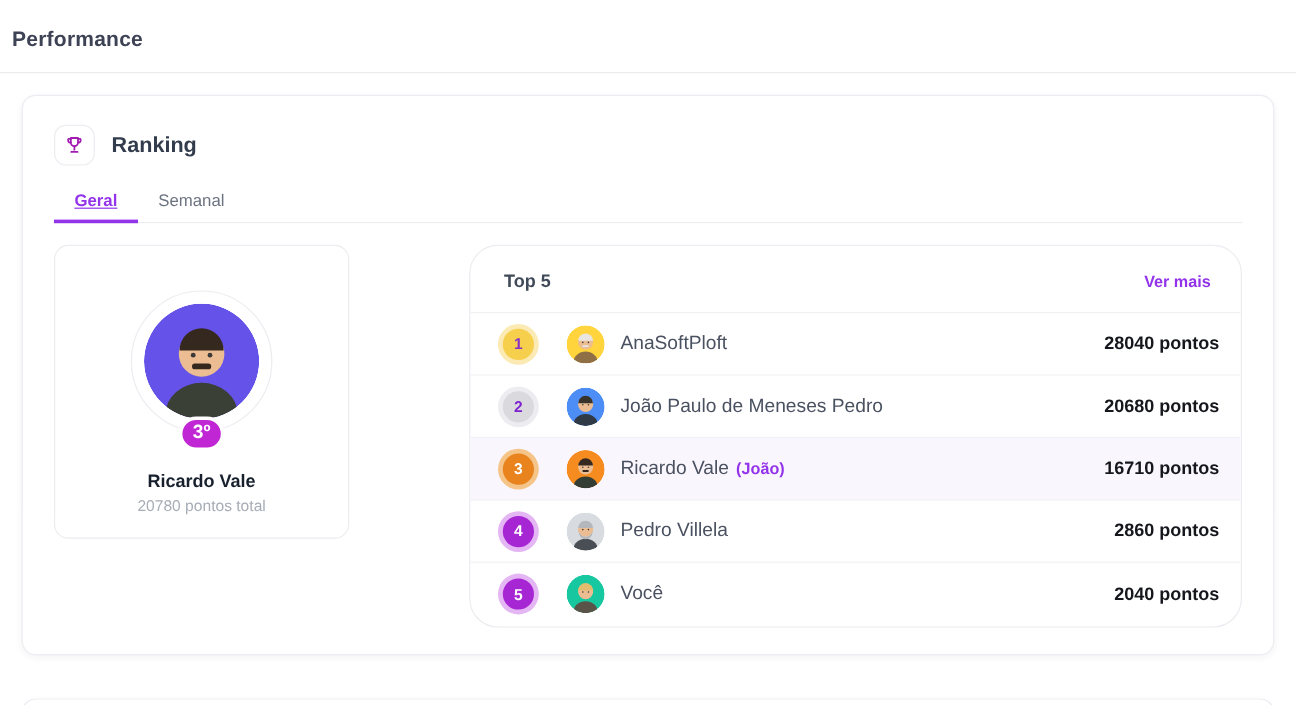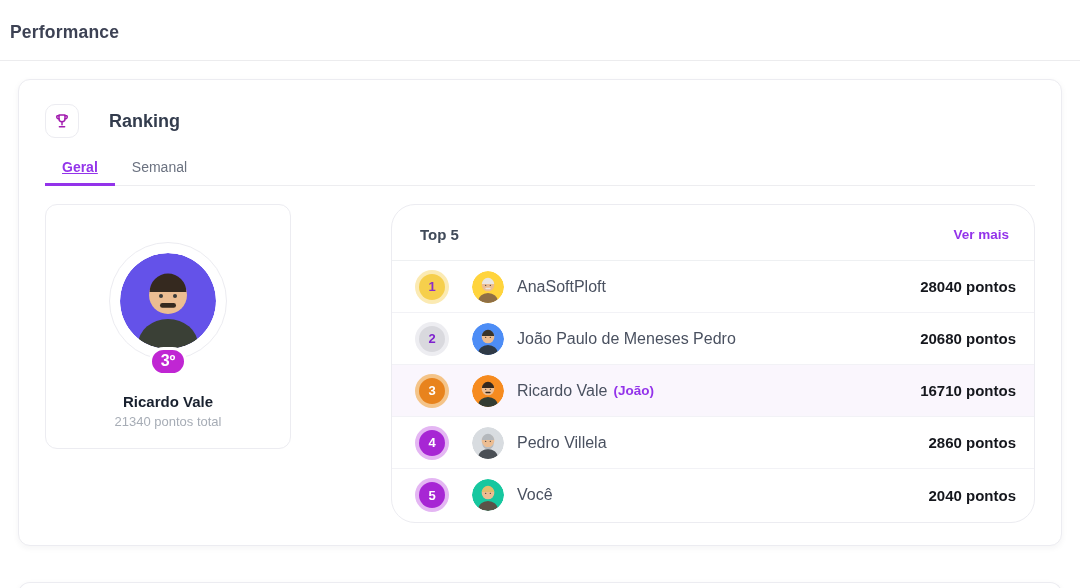--- a/index.html
+++ b/index.html
@@ -10,21 +10,21 @@
   }
   .page-header { height:61px; padding:22px 0 0 10px; border-bottom:1px solid #ececee; }
   .page-title { font-size:17.5px; font-weight:700; letter-spacing:.2px; color:#3d4254; }
 
   .card {
     background:#fff; border:1px solid #ececf1; border-radius:12px;
     box-shadow:0 2px 6px rgba(30,30,60,.05);
   }
   .main-card { margin:18px 18px 0 18px; height:467px; padding:24px 26px; }
 
-  .card-head { display:flex; align-items:center; gap:30px; }
+  .card-head { display:flex; align-items:center; gap:14px; }
   .trophy-box {
     width:34px; height:34px; border:1px solid #ececf1; border-radius:10px;
     display:flex; align-items:center; justify-content:center; background:#fff;
   }
   .card-title { font-size:18px; font-weight:700; color:#333c4d; }
 
   .tabs { display:flex; margin-top:12px; border-bottom:1px solid #ededf0; }
   .tab {
     padding:9px 17px 8px; font-size:14px; color:#6b7280; cursor:pointer;
     border-bottom:3px solid transparent; margin-bottom:-1px; font-weight:500;
@@ -119,21 +119,21 @@
       <circle cx="20.5" cy="21.5" r="1" fill="#3a3a3a"></circle>
       <circle cx="27.5" cy="21.5" r="1" fill="#3a3a3a"></circle>
       <rect x="20" y="25" width="8" height="2.4" rx="1.2" fill="#35291f"></rect>
     </g>
   </svg></div>
         </div>
         <div>
           <span class="pos-badge">3º</span>
         </div>
         <div class="profile-name">Ricardo Vale</div>
-        <div class="profile-points">21340 pontos total</div>
+        <div class="profile-points">20780 pontos total</div>
       </div>
 
       <div class="top5-card">
         <div class="top5-head">
           <span class="top5-title">Top 5</span>
           <a class="ver-mais">Ver mais</a>
         </div>
 
         <div class="rows">
           <div class="row">

